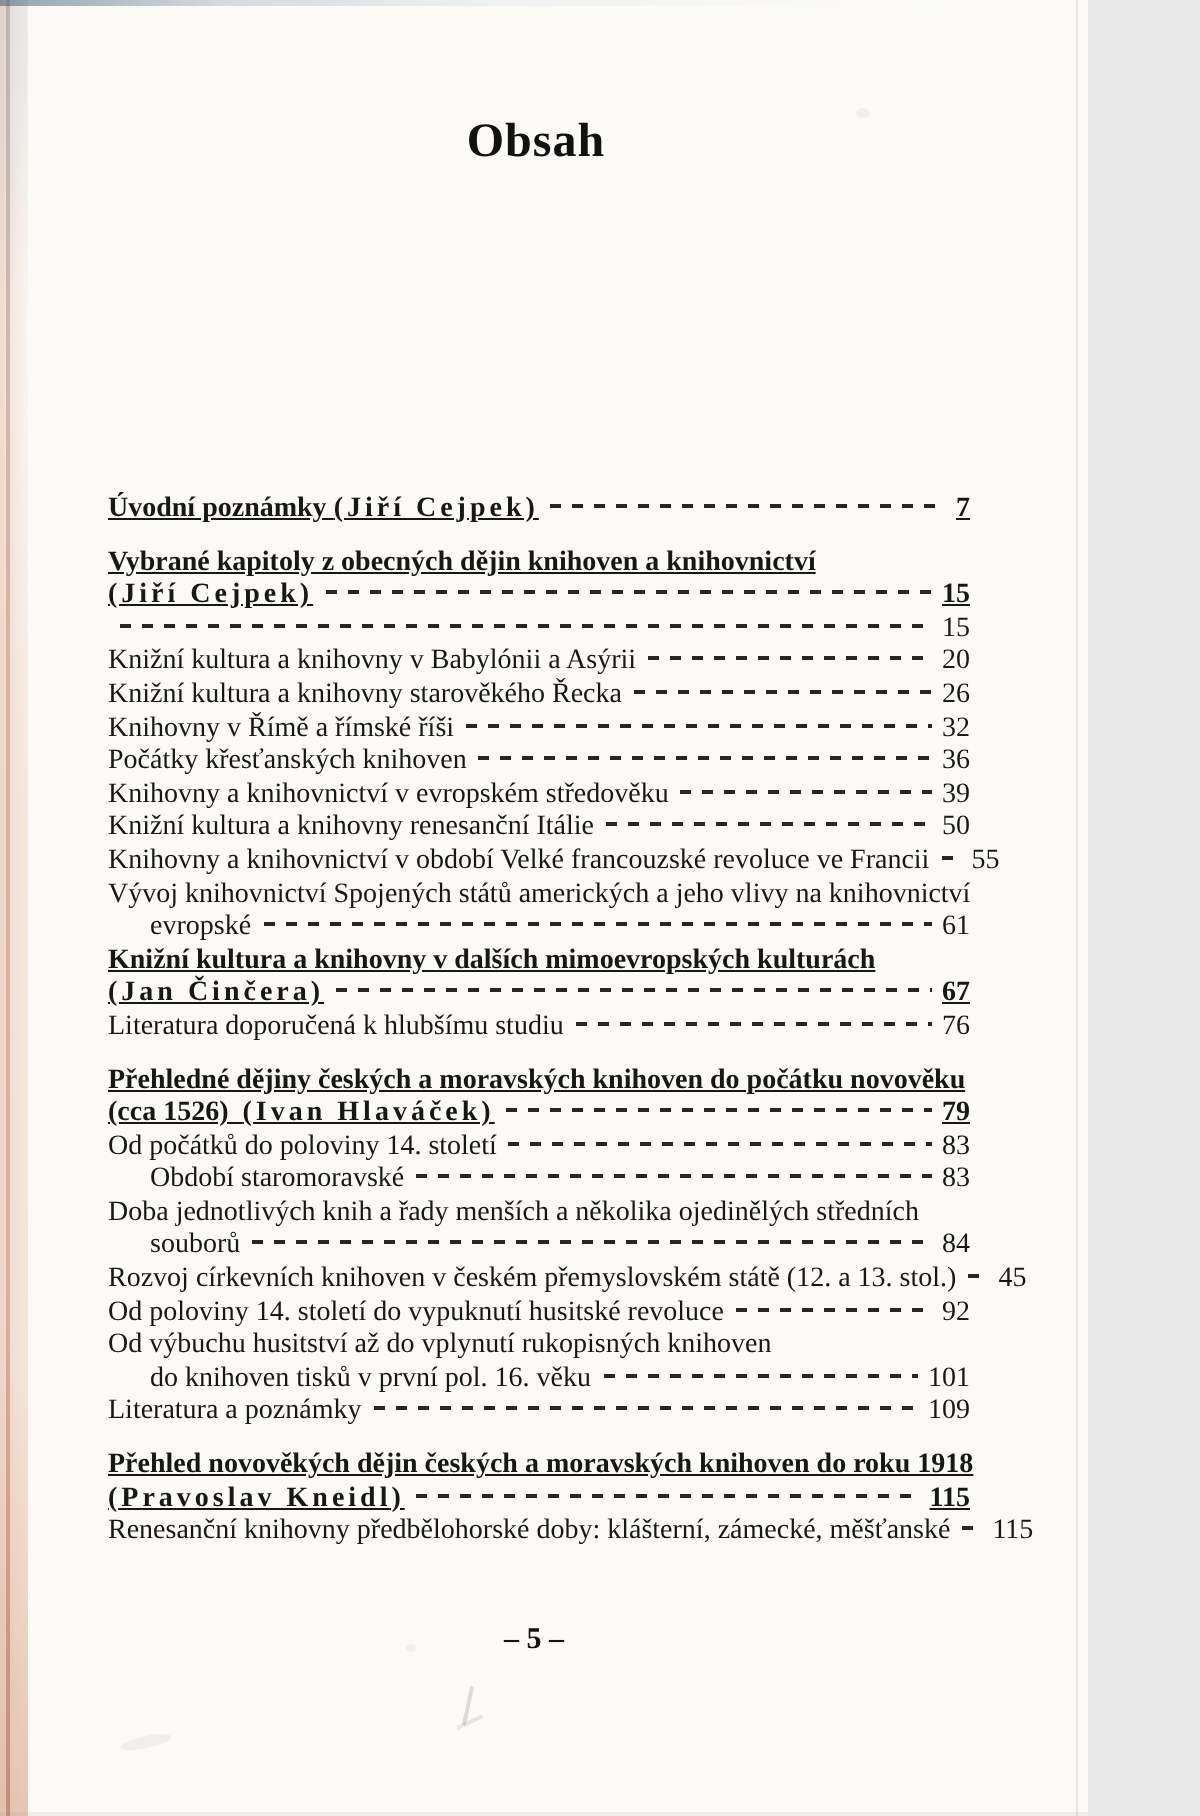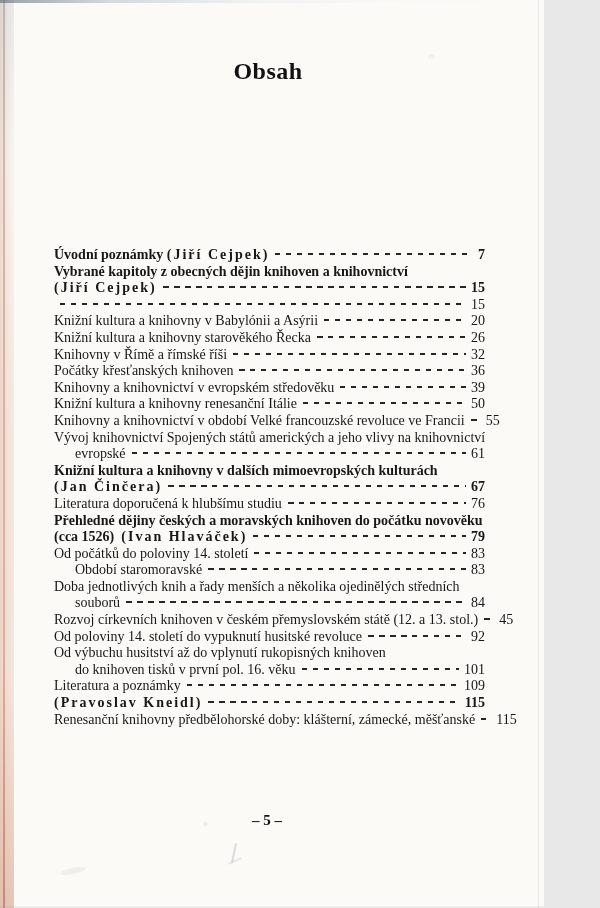--- a/index.html
+++ b/index.html
@@ -43,22 +43,22 @@
     margin:0;text-align:center;
     font-size:24px;font-weight:bold;letter-spacing:0.5px;color:#111;
   }
   .toc{
     position:absolute;left:54px;right:59px;top:247px;
     font-size:14px;line-height:16.6px;
   }
   .row{
     display:flex;align-items:baseline;height:16.6px;
   }
-  .row.bold{font-weight:bold;}
-  .row.gap{margin-top:0;}
+  .row.bold{font-weight:bold;text-decoration:underline;}
+  .row.gap{margin-top:10px;}
   .row.ind{padding-left:21px;}
   .txt{white-space:pre;flex:0 0 auto;}
   .part.sp{letter-spacing:2px;}
   .leader{
     flex:1 1 10px;min-width:10px;height:2px;
     margin:0 5px 0 6px;
     transform:translateY(-4px);
     background-image:repeating-linear-gradient(90deg,#262626 0 5.5px,transparent 5.5px 11px);
   }
   .pg{flex:0 0 auto;white-space:nowrap;}
@@ -203,20 +203,23 @@
       <div class="row ind">
         <span class="txt"><span class="part">do knihoven tisků v první pol. 16. věku</span></span>
         <span class="leader"></span>
         <span class="pg">101</span>
       </div>
       <div class="row">
         <span class="txt"><span class="part">Literatura a poznámky</span></span>
         <span class="leader"></span>
         <span class="pg">109</span>
       </div>
+      <div class="row bold gap">
+        <span class="txt"><span class="part">Přehled novověkých dějin českých a moravských knihoven do roku 1918</span></span>
+      </div>
       <div class="row bold">
         <span class="txt"><span class="part sp">(Pravoslav Kneidl)</span></span>
         <span class="leader"></span>
         <span class="pg">115</span>
       </div>
       <div class="row">
         <span class="txt"><span class="part">Renesanční knihovny předbělohorské doby: klášterní, zámecké, měšťanské</span></span>
         <span class="leader"></span>
         <span class="pg">115</span>
       </div>

